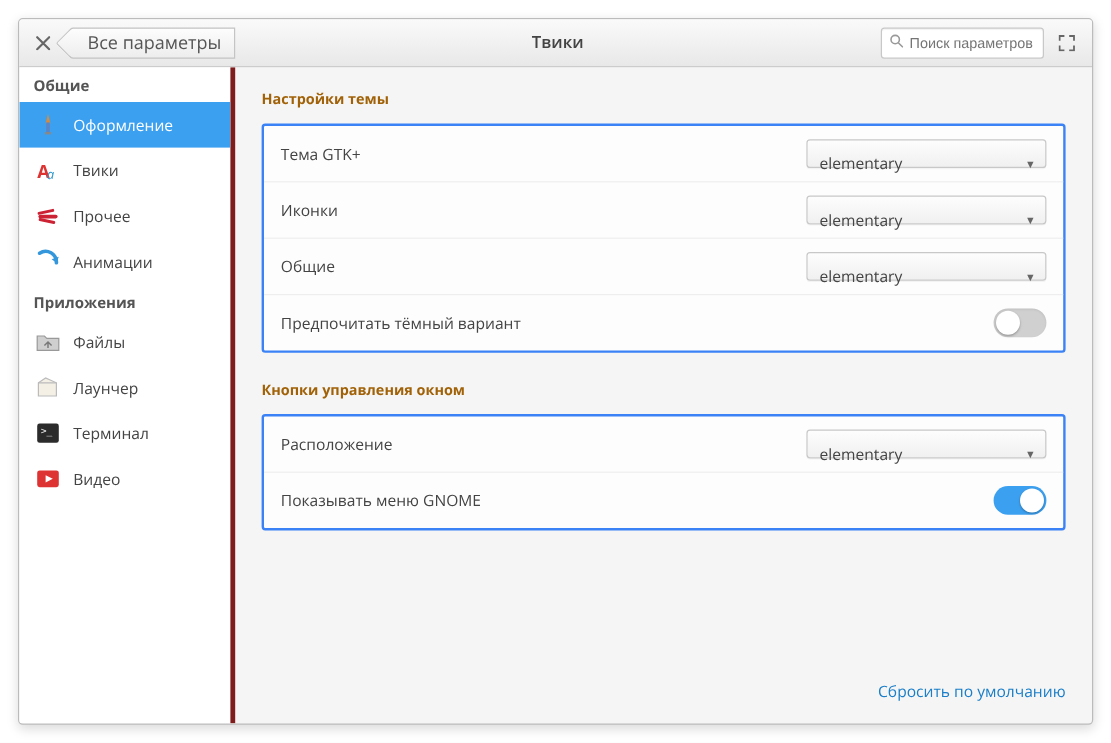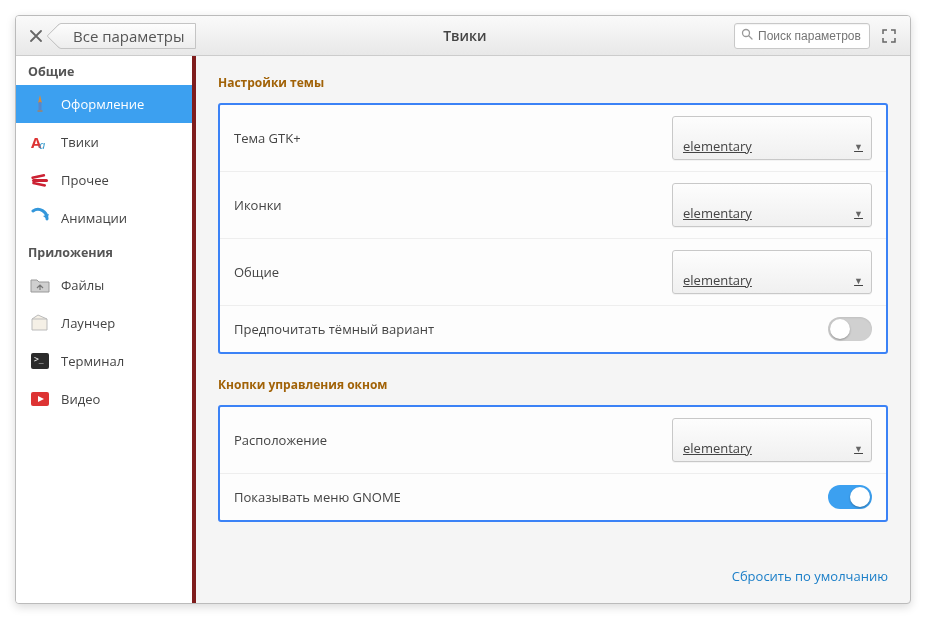--- a/index.html
+++ b/index.html
@@ -119,28 +119,28 @@
       margin-bottom:22px;
     }
     .setting-row {
       display:flex; align-items:center;
       padding:11px 14px;
       border-bottom:1px solid #eee;
     }
     .setting-row:last-child { border-bottom:none; }
     .setting-label { flex:1; color:#444; font-size:13px; }
     .combo {
-      width:200px; height:44px;
+      width:200px; height:24px;
       background:linear-gradient(#fdfdfd,#f0f0f0);
       border:1px solid #c8c8c8; border-radius:3px;
       display:flex; align-items:center;
       padding:16px 8px 0 10px;
       box-shadow:0 1px 0 rgba(0,0,0,0.04);
       cursor:pointer;
-      font-size:13px; color:#444;text-decoration:underline;
+      font-size:13px; color:#444;
     }
     .combo span:first-child { flex:1; }
     .combo-arrow { color:#666; font-size:9px; }
     .switch {
       width:44px; height:24px; border-radius:12px;
       position:relative; cursor:pointer;
       transition:.2s;
     }
     .switch.off { background:#d0d0d0; box-shadow: inset 0 1px 2px rgba(0,0,0,0.08); }
     .switch.on { background:#3ca0f0; }

